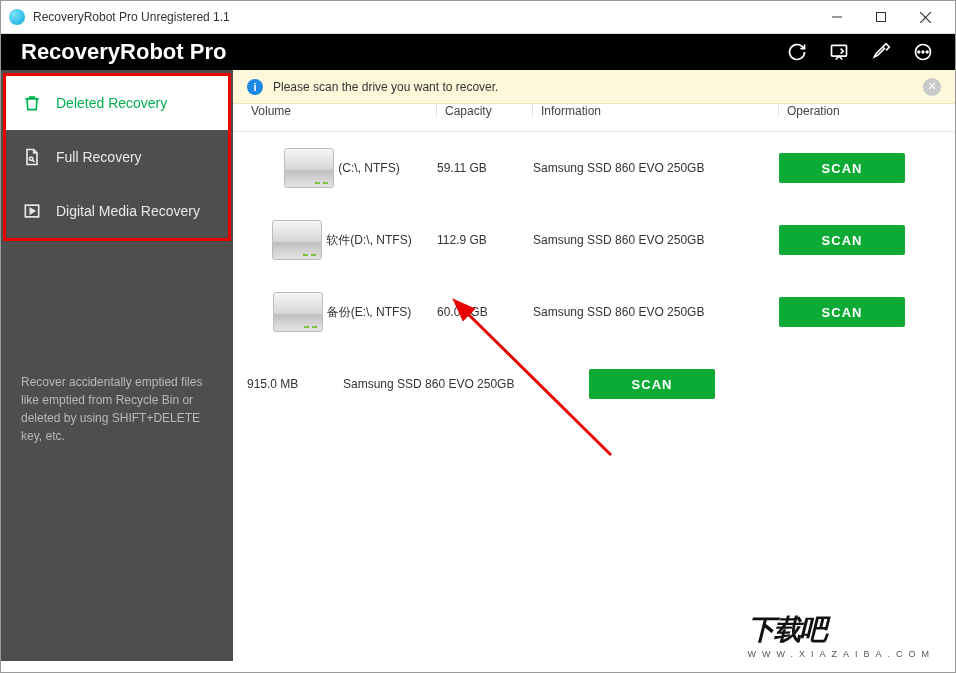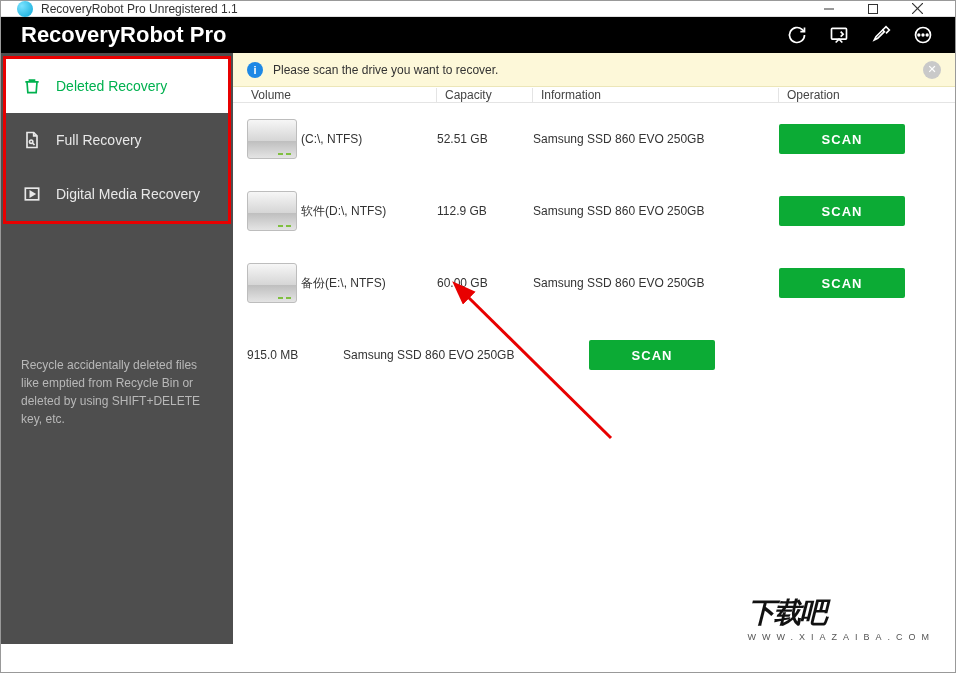--- a/index.html
+++ b/index.html
@@ -1,18 +1,18 @@
 <!DOCTYPE html>
 <html><head>
 <meta charset="utf-8">
 <style>
 * { margin: 0; padding: 0; box-sizing: border-box; font-family: "Segoe UI", Arial, sans-serif; }
 body { width: 956px; height: 673px; background: #fff; border: 1px solid #999; position: relative; overflow: hidden; }
 
-.titlebar { height: 16px; background: #fff; display: flex; align-items: center; padding: 0 16px; border-bottom: 1px solid #e0e0e0; }
+.titlebar { height: 33px; background: #fff; display: flex; align-items: center; padding: 0 8px; border-bottom: 1px solid #e0e0e0; }
 .titlebar .logo { width: 16px; height: 16px; border-radius: 50%; background: radial-gradient(circle at 30% 30%, #7be3ff, #0aa8d8); margin-right: 8px; }
 .titlebar .title { font-size: 12px; color: #333; flex: 1; }
 .titlebar .winbtn { width: 44px; height: 28px; display: flex; align-items: center; justify-content: center; color: #333; cursor: pointer; }
 
 .header { height: 36px; background: #000; display: flex; align-items: center; justify-content: space-between; padding: 4px 20px; }
 .header .appname { color: #fff; font-size: 22px; font-weight: 600; }
 .header .tools { display: flex; gap: 18px; align-items: center; }
 .header .toolicon { color: #fff; cursor: pointer; display:flex; align-items:center; justify-content:center; width:24px; height:24px; }
 
 .main { display: flex; height: calc(100% - 80px); }
@@ -23,29 +23,29 @@
 .navitem.active { background: #fff; color: #00b14f; align-items: center; }
 .navicon { width: 20px; height: 22px; display:flex; align-items:center; justify-content:center; }
 .sidetext { margin-top: auto; margin-bottom: 200px; padding: 16px 20px; color: #b8b8b8; font-size: 12px; line-height: 1.5; }
 
 .content { flex: 1; background: #fff; display:flex; flex-direction:column; position:relative; }
 .banner { height: 34px; background: #fdf8d9; border-bottom: 1px solid #ece6b8; display: flex; align-items: center; padding: 0 14px; gap: 10px; }
 .banner .info-icon { width:16px; height:16px; border-radius:50%; background:#1e88e5; color:#fff; display:flex; align-items:center; justify-content:center; font-size:11px; font-weight:bold; }
 .banner .msg { font-size: 12px; color: #333; flex:1; }
 .banner .close { width:18px; height:18px; border-radius:50%; background:#c9c9c9; color:#fff; display:flex; align-items:center; justify-content:center; font-size:11px; cursor:pointer; }
 
-.colhead { height: 16px; display:flex; align-items:flex-end; border-bottom:1px solid #e4e4e4; font-size:12px; color:#444; padding-left:14px; }
+.colhead { height: 28px; display:flex; align-items:flex-start; border-bottom:1px solid #e4e4e4; font-size:12px; color:#444; padding-left:14px; }
 .col-v { width:190px; border-right:1px solid #e4e4e4; padding-left:4px; }
 .col-c { width:96px; border-right:1px solid #e4e4e4; padding-left:8px; }
 .col-i { width:246px; border-right:1px solid #e4e4e4; padding-left:8px; }
 .col-o { flex:1; padding-left:8px; }
 
 .rows { flex:1; overflow:auto; }
 .row { height:72px; display:flex; align-items:center; padding-left:14px; font-size:12px; color:#333; }
-.row .drive { width:190px; display:flex; align-items:center; gap:4px; }
+.row .drive { width:190px; display:flex; align-items:center; gap:4px;justify-content:center; }
 .row .drive-img { width:50px; height:40px; background:linear-gradient(#f6f6f6,#d6d6d6 55%,#bfbfbf 56%,#e4e4e4); border:1px solid #bdbdbd; border-radius:3px; position:relative; }
 .row .drive-img::after{content:""; position:absolute; bottom:3px; right:5px; width:5px; height:2px; background:#7fbf3f; box-shadow:-8px 0 #7fbf3f;}
 .row .cap { width:96px; }
 .row .info { width:246px; }
 .row .op { flex:1; display:flex; align-items:center; }
 .scanbtn { width:126px; height:30px; background:#0cab35; color:#fff; border:none; font-weight:700; font-size:13px; letter-spacing:1px; cursor:pointer; border-radius:2px; }
 
 .arrow { position:absolute; left:218px; top:215px; pointer-events:none; }
 
 .watermark { position:absolute; right:20px; bottom:2px; font-size:28px; font-weight:900; color:#111; pointer-events:none; letter-spacing:-2px; font-style:italic;}
@@ -134,21 +134,21 @@
       <div class="navitem">
         <span class="navicon">
             <svg width="20" height="22" viewBox="0 0 24 24" fill="none" stroke="#e8e8e8" stroke-width="2">
               <rect x="4" y="5" width="16" height="14"></rect>
               <path d="M10 9l5 3-5 3z" fill="#e8e8e8"></path>
             </svg>
           </span>
         <span>Digital Media Recovery</span>
       </div>
     </div>
-    <div class="sidetext">Recycle accidentally deleted files like emptied from Recycle Bin or deleted by using SHIFT+DELETE key, etc.</div>
+    <div class="sidetext">Recover accidentally emptied files like emptied from Recycle Bin or deleted by using SHIFT+DELETE key, etc.</div>
   </div>
 
   <div class="content">
     <div class="banner">
       <div class="info-icon">i</div>
       <div class="msg">Please scan the drive you want to recover.</div>
       <div class="close">✕</div>
     </div>
 
     <div class="colhead">
@@ -157,21 +157,21 @@
       <div class="col-i">Information</div>
       <div class="col-o">Operation</div>
     </div>
 
     <div class="rows" id="rows">
         <div class="row">
           <div class="drive">
             <div class="drive-img"></div>
             <span>(C:\, NTFS)</span>
           </div>
-          <div class="cap">52.51 GB</div>
+          <div class="cap">59.11 GB</div>
           <div class="info">Samsung SSD 860 EVO 250GB</div>
           <div class="op">
             <button class="scanbtn">SCAN</button>
           </div>
         </div>
         <div class="row">
           <div class="drive">
             <div class="drive-img"></div>
             <span>软件(D:\, NTFS)</span>
           </div>

